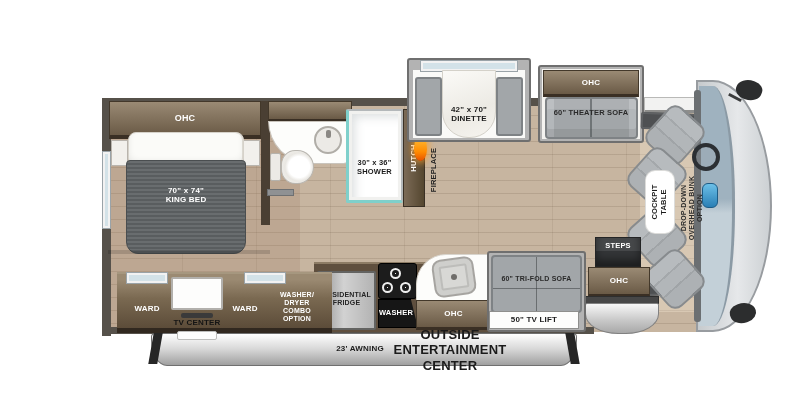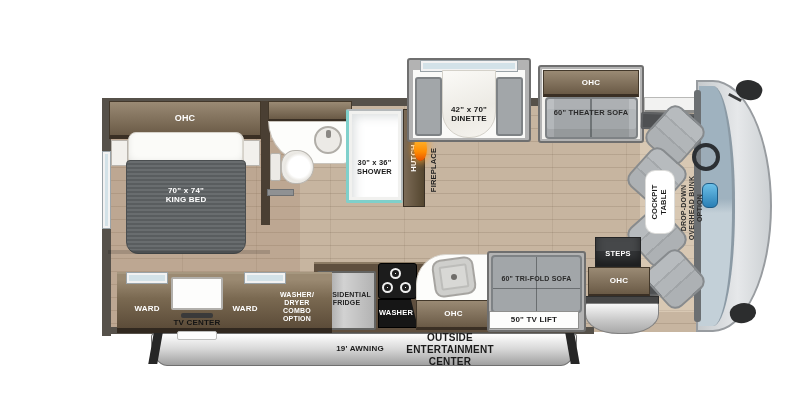--- a/index.html
+++ b/index.html
@@ -96,21 +96,21 @@
   <div class="a seat" style="left:652px;top:254px;width:46px;height:50px;transform:rotate(-42deg);"></div>
   <div class="a" style="left:692px;top:143px;width:28px;height:28px;border:4px solid #2b2f33;border-radius:50%;background:rgba(150,160,168,.30);"></div>
   <div class="a" style="left:702px;top:183px;width:16px;height:25px;background:linear-gradient(180deg,#6cc0e8,#2a7fb5);border:1px solid #1d5c86;border-radius:6px;"></div>
   <div class="lbl rot" style="left:629px;top:188px;width:62px;height:28px;font-size:7.5px;background:#fff;border-radius:9px;box-shadow:0 0 0 1px #dcdcda;">COCKPIT
 TABLE</div>
   <div class="lbl rot" style="left:640px;top:193px;width:104px;height:30px;font-size:7px;color:#2e2e2e;">DROP-DOWN
 OVERHEAD BUNK
 OPTION</div>
 
   <div class="a" style="left:595px;top:237px;width:46px;height:30px;background:linear-gradient(180deg,#46484a 0 45%,#333537 45% 100%);border:1px solid #232425;box-shadow:inset 0 -6px 8px rgba(0,0,0,.45);"></div>
-  <div class="lbl w" style="left:595px;top:238px;width:46px;height:16px;font-size:7.5px;margin-top:8px;">STEPS</div>
+  <div class="lbl w" style="left:595px;top:238px;width:46px;height:16px;font-size:7.5px;">STEPS</div>
   <div class="a ohcband" style="left:588px;top:267px;width:62px;height:30px;border-bottom-width:3px;"></div>
   <div class="lbl w" style="left:588px;top:267px;width:62px;height:28px;font-size:8px;">OHC</div>
   <div class="a" style="left:585px;top:296px;width:74px;height:8px;background:#474747;border:1px solid #2e2e2e;"></div>
   <div class="a" style="left:585px;top:303px;width:74px;height:31px;background:linear-gradient(180deg,#f7f7f7,#c9c9c9 55%,#a8a8a8);border:1px solid #818181;border-radius:2px 2px 45% 45%/2px 2px 20px 20px;"></div>
 
   <div class="a" style="left:314px;top:262px;width:180px;height:70px;background:#5f4f3e;border-top:2px solid #8d7c65;"></div>
   <div class="a" style="left:317px;top:271px;width:59px;height:59px;background:linear-gradient(90deg,#8f8f8f,#d2d2d2 45%,#b3b3b3);border:2px solid #636361;border-radius:2px;"></div>
   <div class="lbl" style="left:317px;top:284px;width:59px;height:30px;font-size:7px;color:#262626;">RESIDENTIAL
 FRIDGE</div>
   <div class="a" style="left:378px;top:263px;width:39px;height:36px;background:#1c1c1c;border:1px solid #000;border-radius:3px;"></div>
@@ -141,18 +141,18 @@
   <div class="lbl w" style="left:215px;top:303px;width:60px;height:12px;font-size:8px;">WARD</div>
   <div class="lbl w" style="left:265px;top:286px;width:64px;height:42px;font-size:7px;">WASHER/
 DRYER
 COMBO
 OPTION</div>
 
   <div class="a" style="left:151px;top:333px;width:426px;height:33px;background:linear-gradient(180deg,#ffffff,#d8d8d8 48%,#a0a0a0);border:1px solid #707070;border-radius:4px 4px 16px 16px/4px 4px 26px 26px;"></div>
   <div class="a" style="left:151px;top:333px;width:9px;height:31px;background:#262626;transform:skewX(-10deg);"></div>
   <div class="a" style="left:568px;top:333px;width:9px;height:31px;background:#262626;transform:skewX(10deg);"></div>
   <div class="a" style="left:177px;top:331px;width:40px;height:9px;background:#fdfdfc;border:1px solid #bdbdbb;border-radius:2px;"></div>
-  <div class="lbl" style="left:310px;top:342px;width:100px;height:13px;font-size:8px;">19' AWNING</div>
-  <div class="lbl" style="left:398px;top:334px;width:104px;height:32px;font-size:10px;">OUTSIDE
+  <div class="lbl" style="left:310px;top:342px;width:100px;height:13px;font-size:8px;">23' AWNING</div>
+  <div class="lbl" style="left:398px;top:334px;width:104px;height:32px;font-size:13px;">OUTSIDE
 ENTERTAINMENT
 CENTER</div>
 
 </div>
 
 </body></html>

